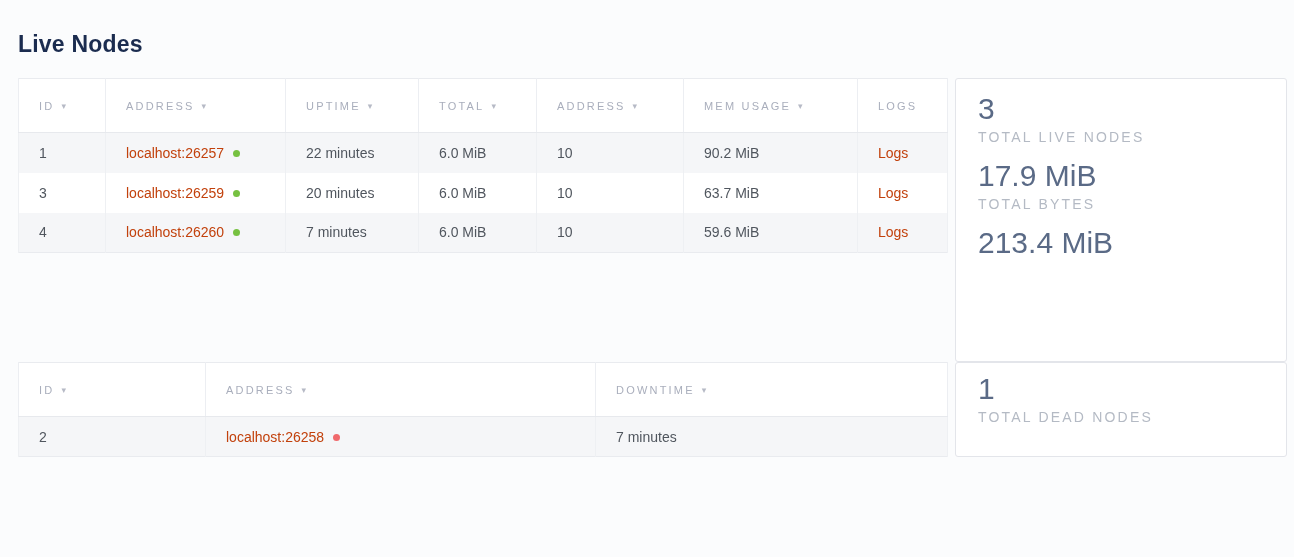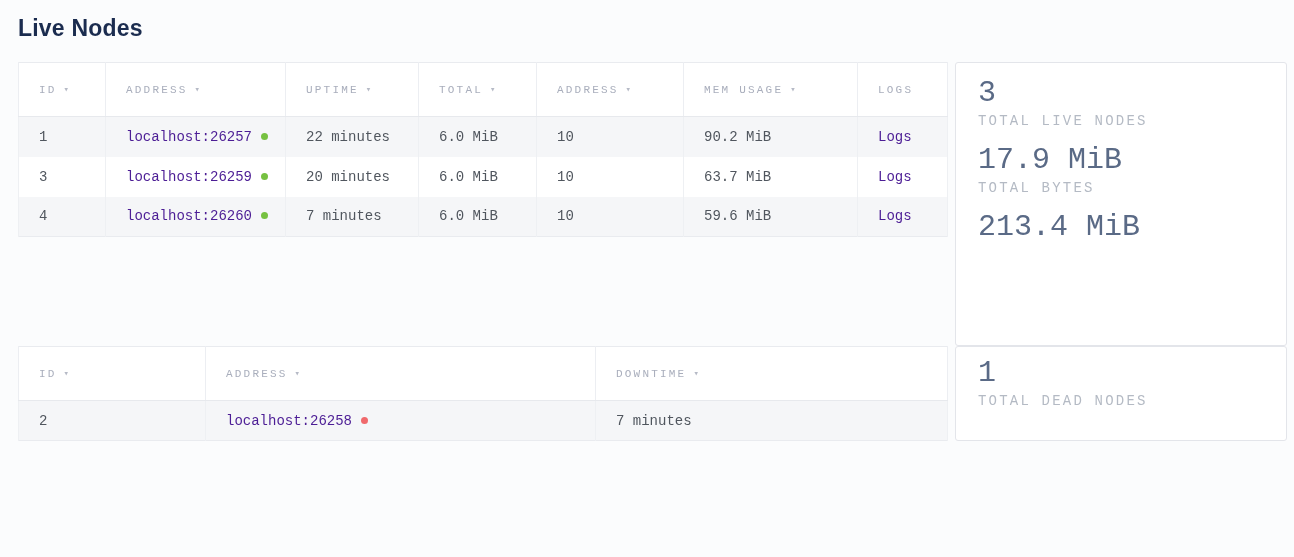--- a/index.html
+++ b/index.html
@@ -2,34 +2,34 @@
 <html><head>
 <meta charset="utf-8">
 <style>
   * { margin: 0; padding: 0; box-sizing: border-box; }
   html, body {
     width: 1294px; height: 557px;
     background: #fbfcfd;
     font-family: "Liberation Sans", sans-serif;
     overflow: hidden;
   }
-  .page { padding: 14px 7px 0 18px; border-radius: 14px; }
+  .page { padding: 30px 7px 0 18px; border-radius: 14px; }
 
   .section-title {
     font-size: 23px;
     font-weight: bold;
     color: #1b2c4f;
     letter-spacing: 0.2px;
     height: 28px;
     line-height: 28px;
     margin-bottom: 20px;
   }
   .section-title.dead { margin-top: 52px; }
 
-  .section-body { display: flex; align-items: flex-start; font-family: Liberation Mono, monospace; }
+  .section-body { display: flex; align-items: flex-start; }
 
   
   .table-wrap { width: 929px; }
   table {
     width: 100%;
     border-collapse: collapse;
     background: #ffffff;
     border: 1px solid #e9ebef;
     table-layout: fixed;
   }
@@ -62,21 +62,21 @@
   tbody tr:nth-child(odd) { background: #f5f6f8; }
 
   .sort-arrow {
     display: inline-block;
     margin-left: 7px;
     font-size: 9px;
     color: #b6bac6;
     vertical-align: 1px;
   }
   a.link {
-    color: #4c1d95;
+    color: #c2410c;
     text-decoration: none;
     cursor: pointer;
     margin-top: 16px;
   }
   .dot {
     display: inline-block;
     width: 7px; height: 7px;
     border-radius: 50%;
     margin-left: 9px;
     vertical-align: 1px;

